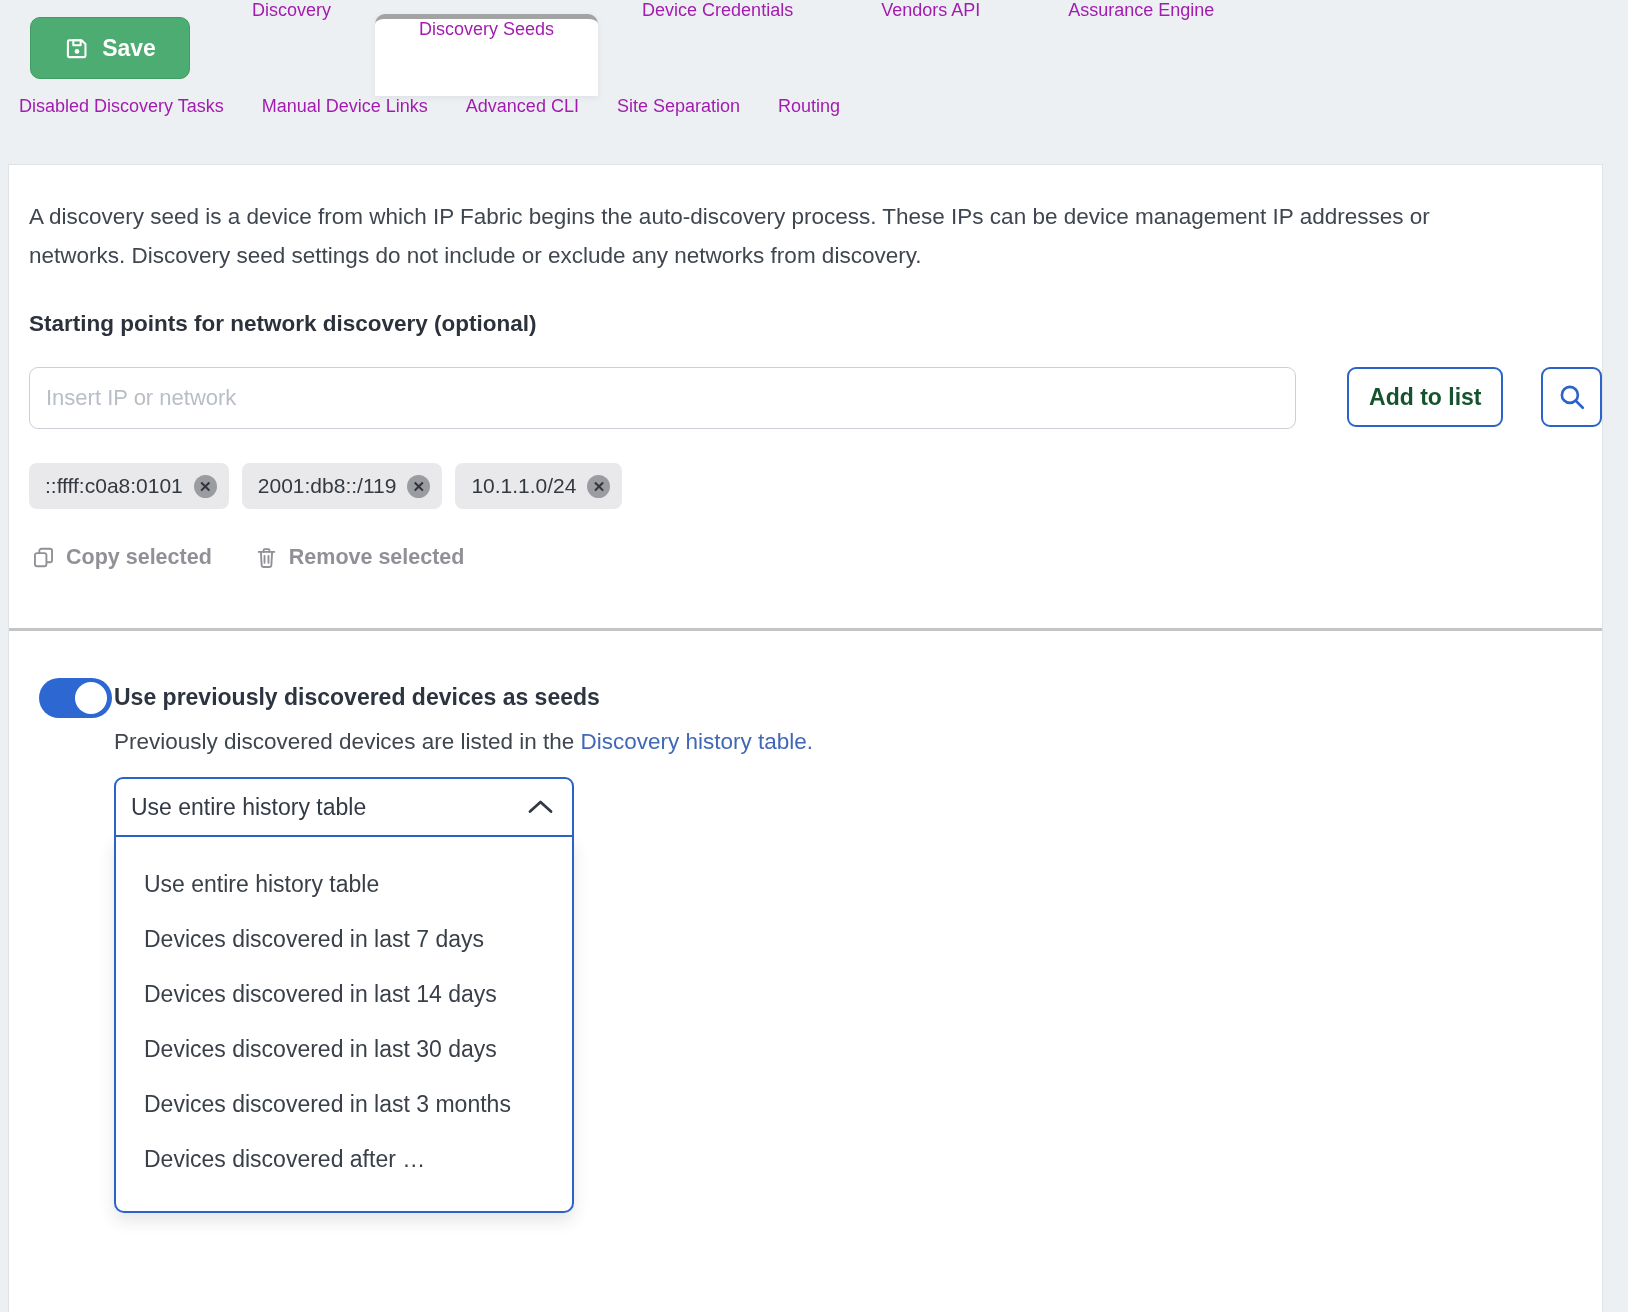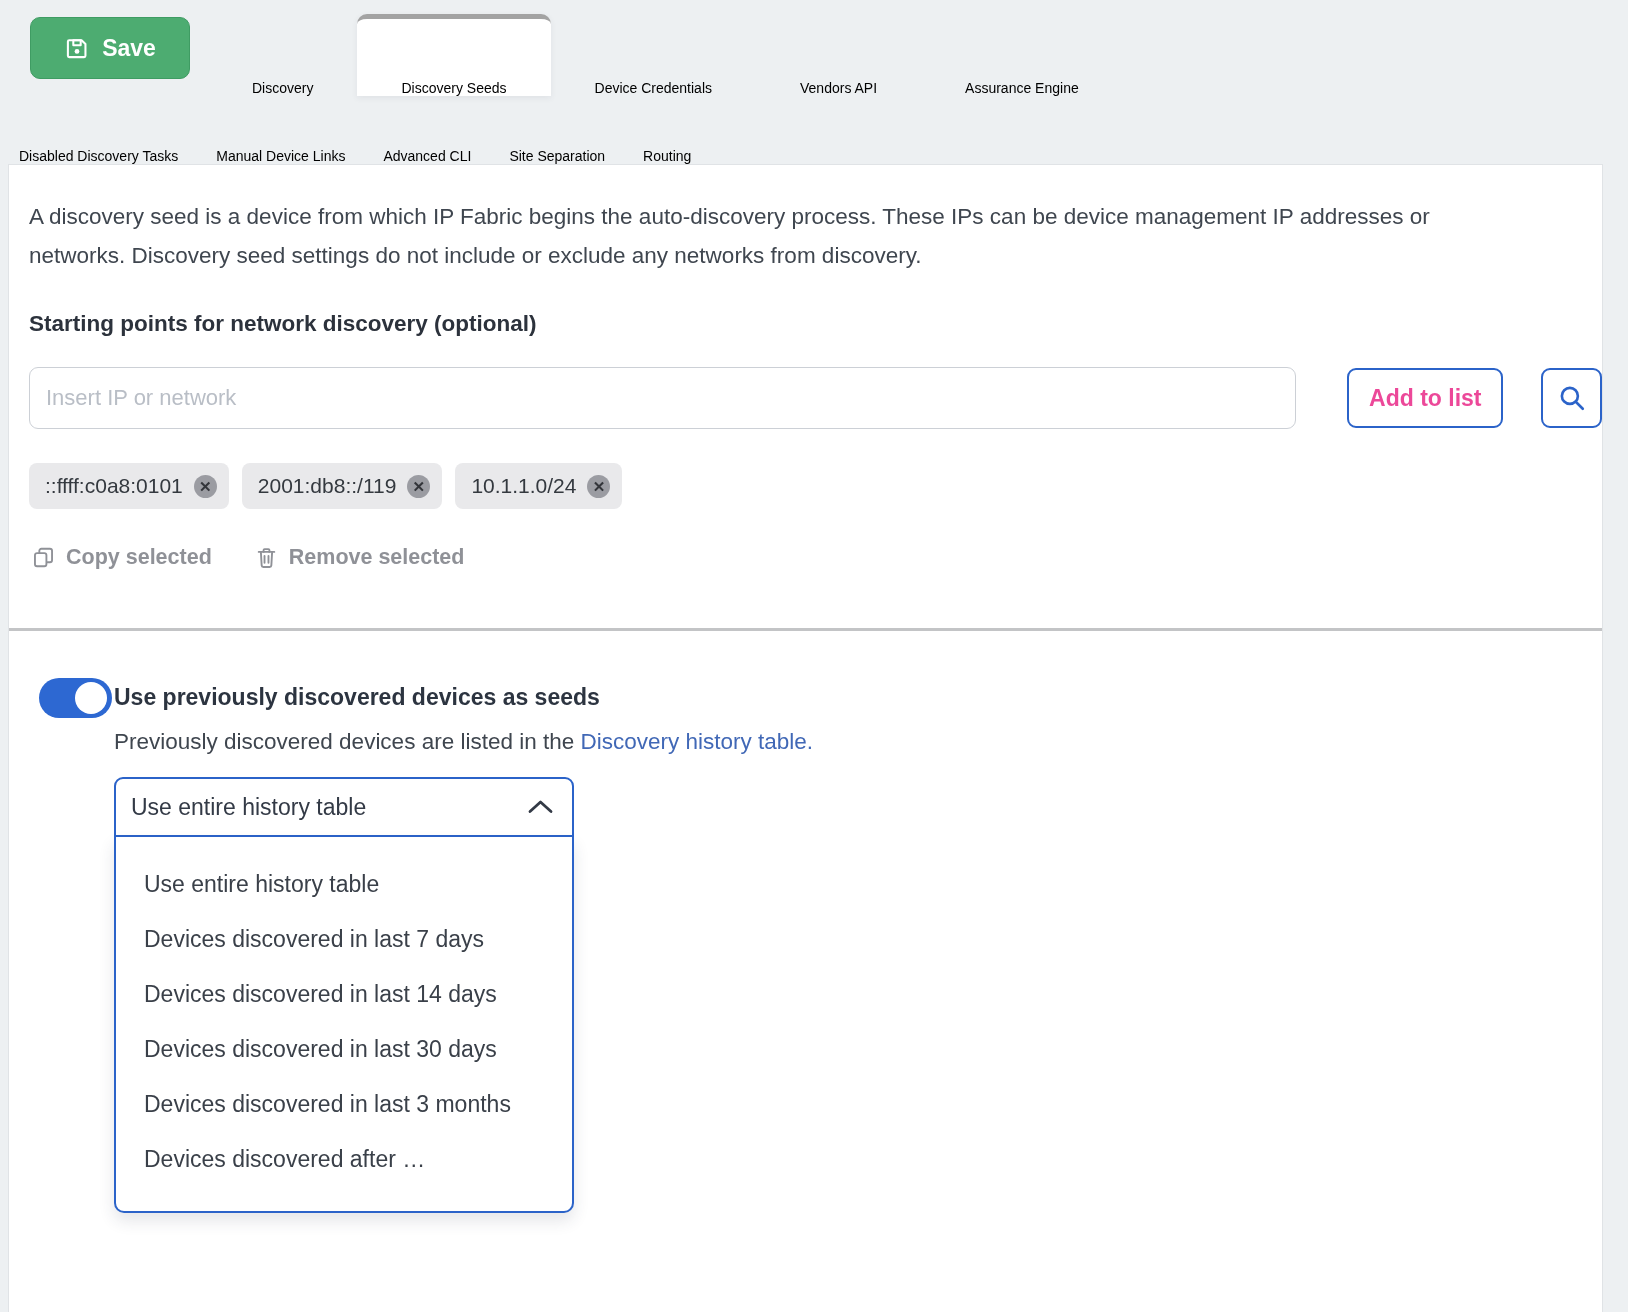--- a/index.html
+++ b/index.html
@@ -14,22 +14,22 @@
   
   .tabbar { height:164px; background:#edf0f2; }
   .tabs-row1 { display:flex; align-items:center; height:96px; padding-left:30px; }
   .save-btn {
     display:flex; align-items:center; justify-content:center; gap:12px;
     width:160px; height:62px; margin-right:18px;
     background:#4dac71; border:1px solid #3f9c63; border-radius:10px;
     color:#fff; font-size:23px; font-weight:bold; cursor:pointer;
   }
   .tab {
-    display:flex; align-items:flex-end; height:96px; padding:0 44px;
-    font-size:14px; color:#000000; cursor:pointer; white-space:nowrap;
+    display:flex; align-items:flex-start; height:96px; padding:0 44px;
+    font-size:18px; color:#a21caf; cursor:pointer; white-space:nowrap;
   }
   .tab.active {
     align-self:flex-start; margin-top:14px; height:82px;
     background:#ffffff; border-top:5px solid #a3a3a3;
     border-radius:10px 10px 0 0; box-shadow:0 2px 6px rgba(60,70,90,.08);
   }
   .tabs-row2 { display:flex; align-items:center; height:68px; }
   .tabs-row2 .tab { height:68px; padding:0 19px; }
 
   
@@ -39,31 +39,31 @@
   }
   .intro {
     padding:32px 0 0 20px; max-width:1440px;
     font-size:22.5px; line-height:39px; color:#3f464f;
   }
   .section-heading {
     margin:36px 0 0 20px; font-size:22.5px; font-weight:bold; color:#2c323c;
   }
   .section-hint { margin:14px 0 0 20px; font-size:22.5px; color:#8d939b; }
 
-  .input-row { display:flex; align-items:center; margin:30px 0 0 20px;gap:26px; }
+  .input-row { display:flex; margin:30px 0 0 20px;gap:26px; }
   .ip-input {
     width:1298px; height:62px; border:1.5px solid #ccd0d6; border-radius:9px;
     font-size:22px; color:#3f464f; padding:0 16px; outline:none;
     font-family:"Liberation Sans", sans-serif; background:#fff;
   }
   .ip-input::placeholder { color:#b9bec6; }
   .add-btn {
     margin-left:25px; width:160px; height:60px;
     background:#fff; border:2px solid #2b63c9; border-radius:9px;
-    color:#ec4899; font-size:23px; font-weight:bold; cursor:pointer;
+    color:#14532d; font-size:23px; font-weight:bold; cursor:pointer;
     display:flex; align-items:center; justify-content:center;
   }
   .search-btn {
     margin-left:12px; width:62px; height:60px;
     background:#fff; border:2px solid #2b63c9; border-radius:9px;
     display:flex; align-items:center; justify-content:center; cursor:pointer;
   }
 
   .tags-row { display:flex; align-items:center; gap:13px; margin:34px 0 0 20px; }
   .tag {

